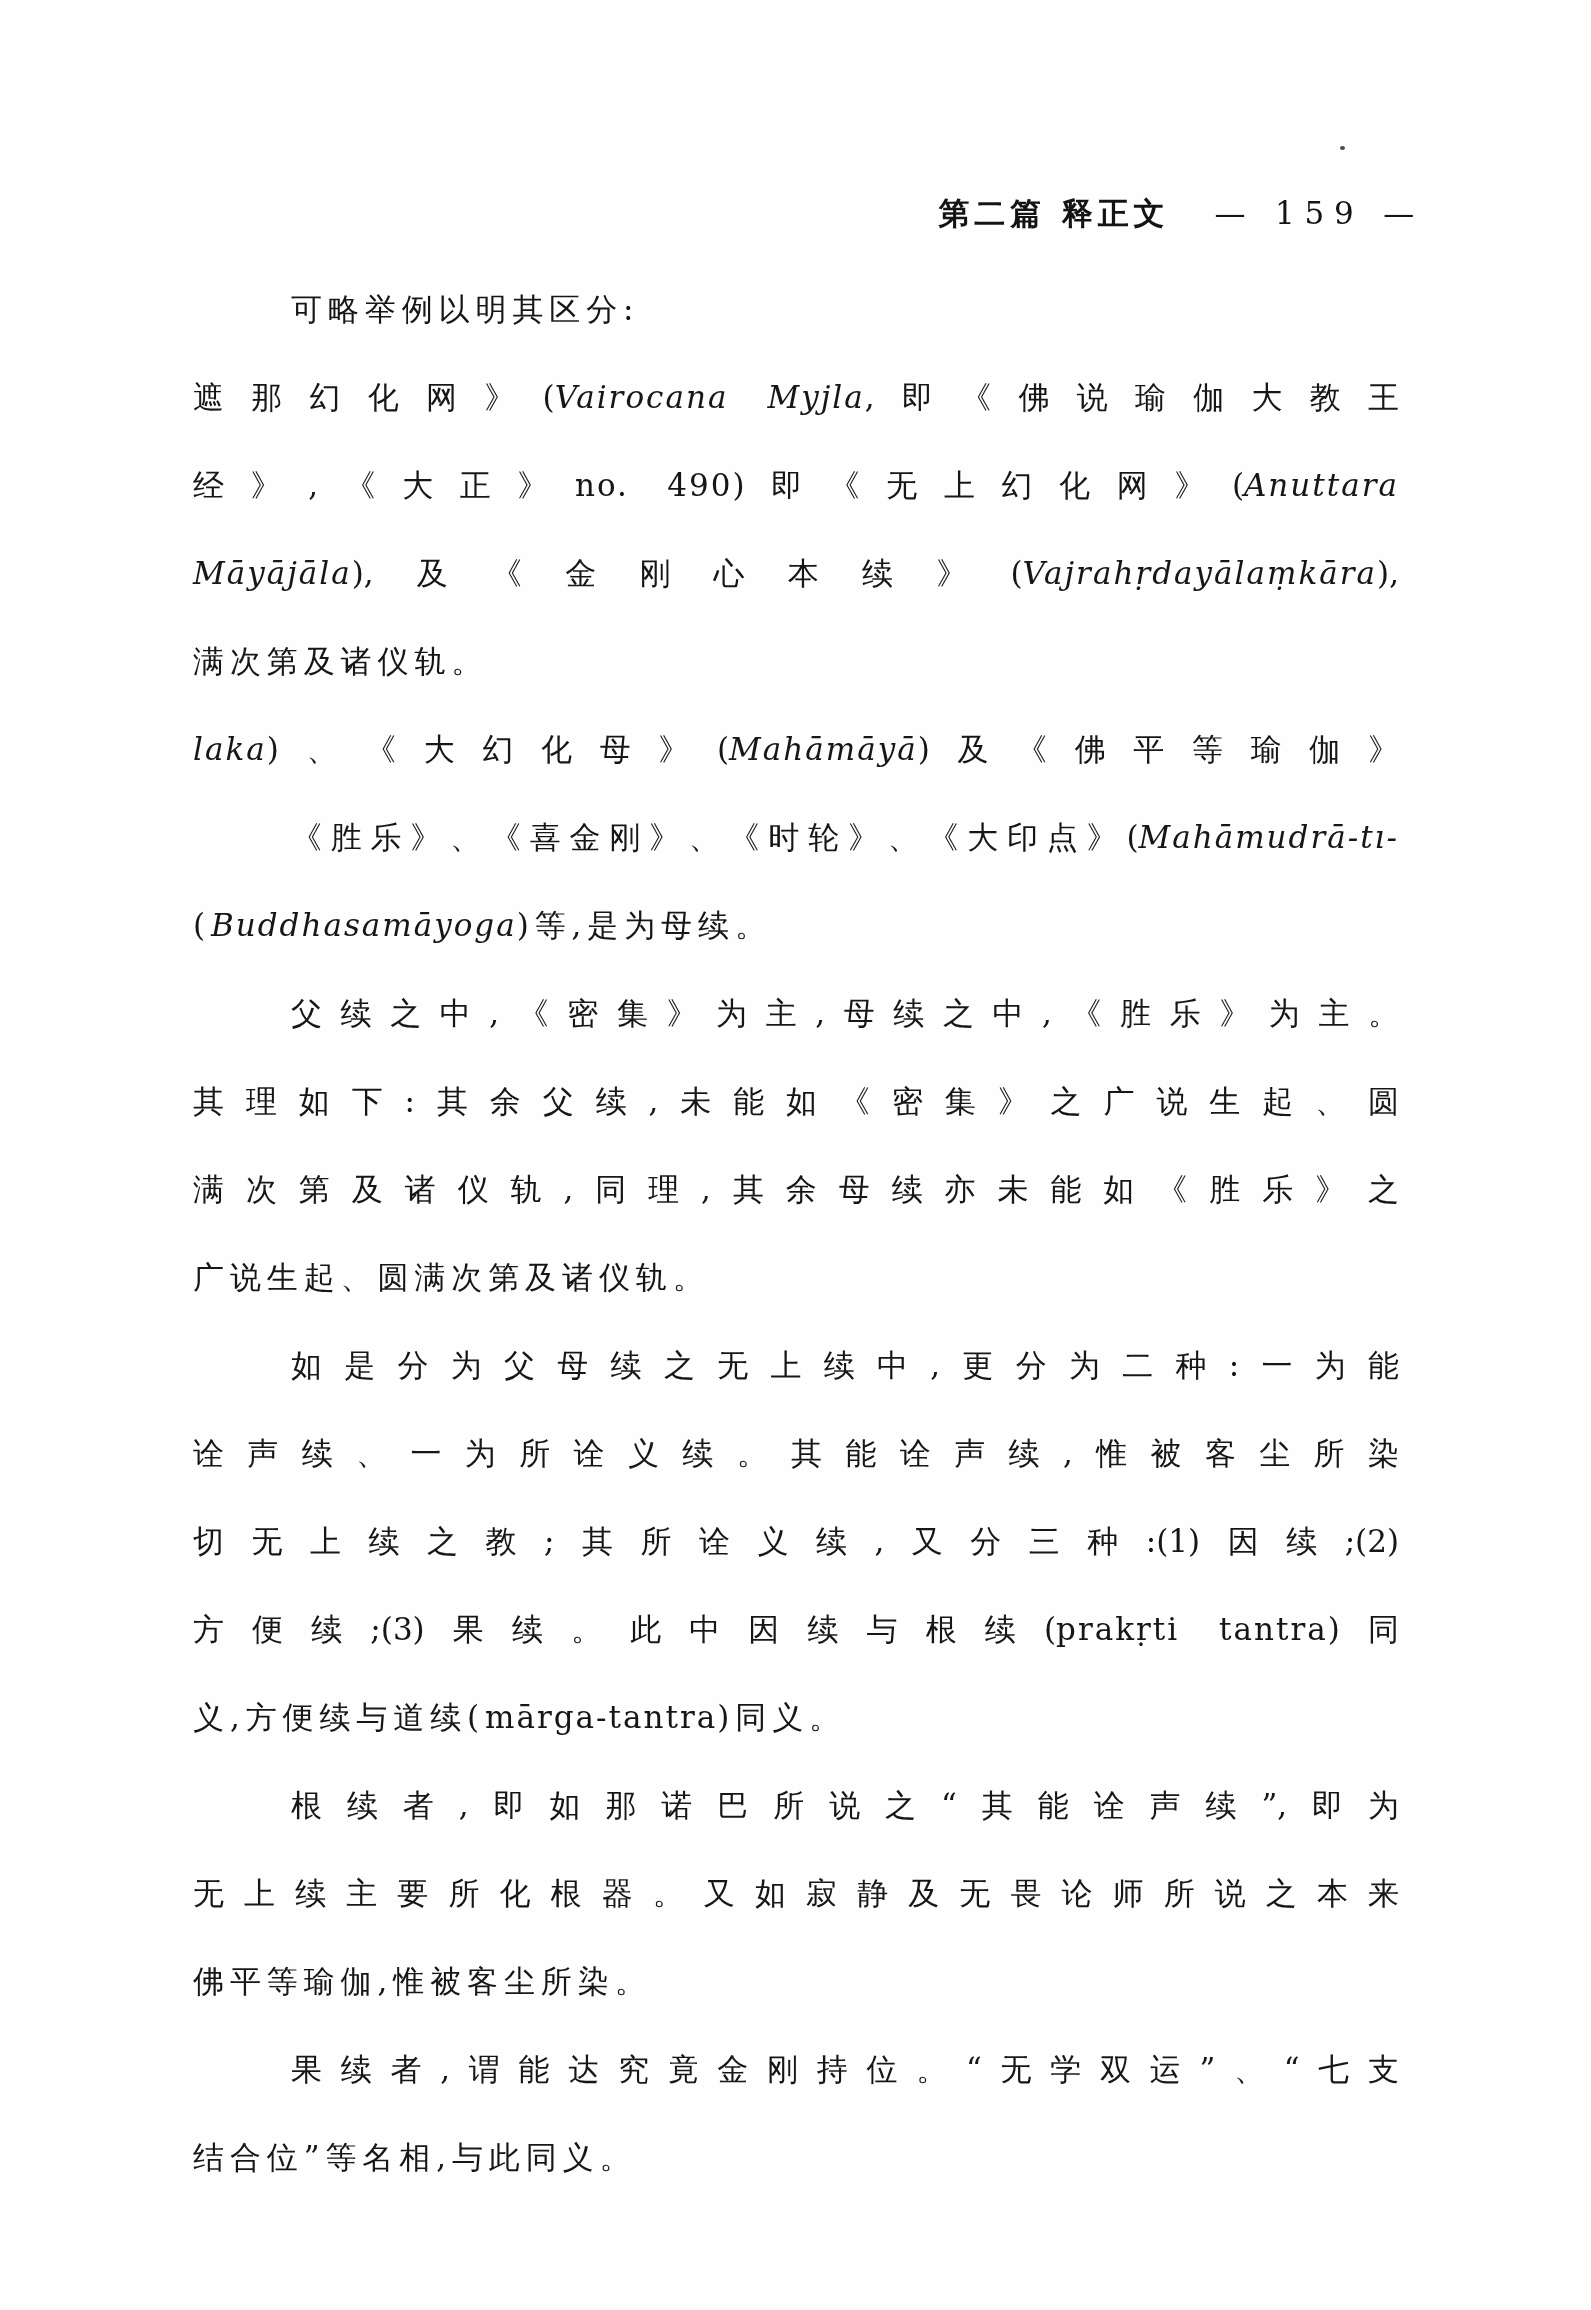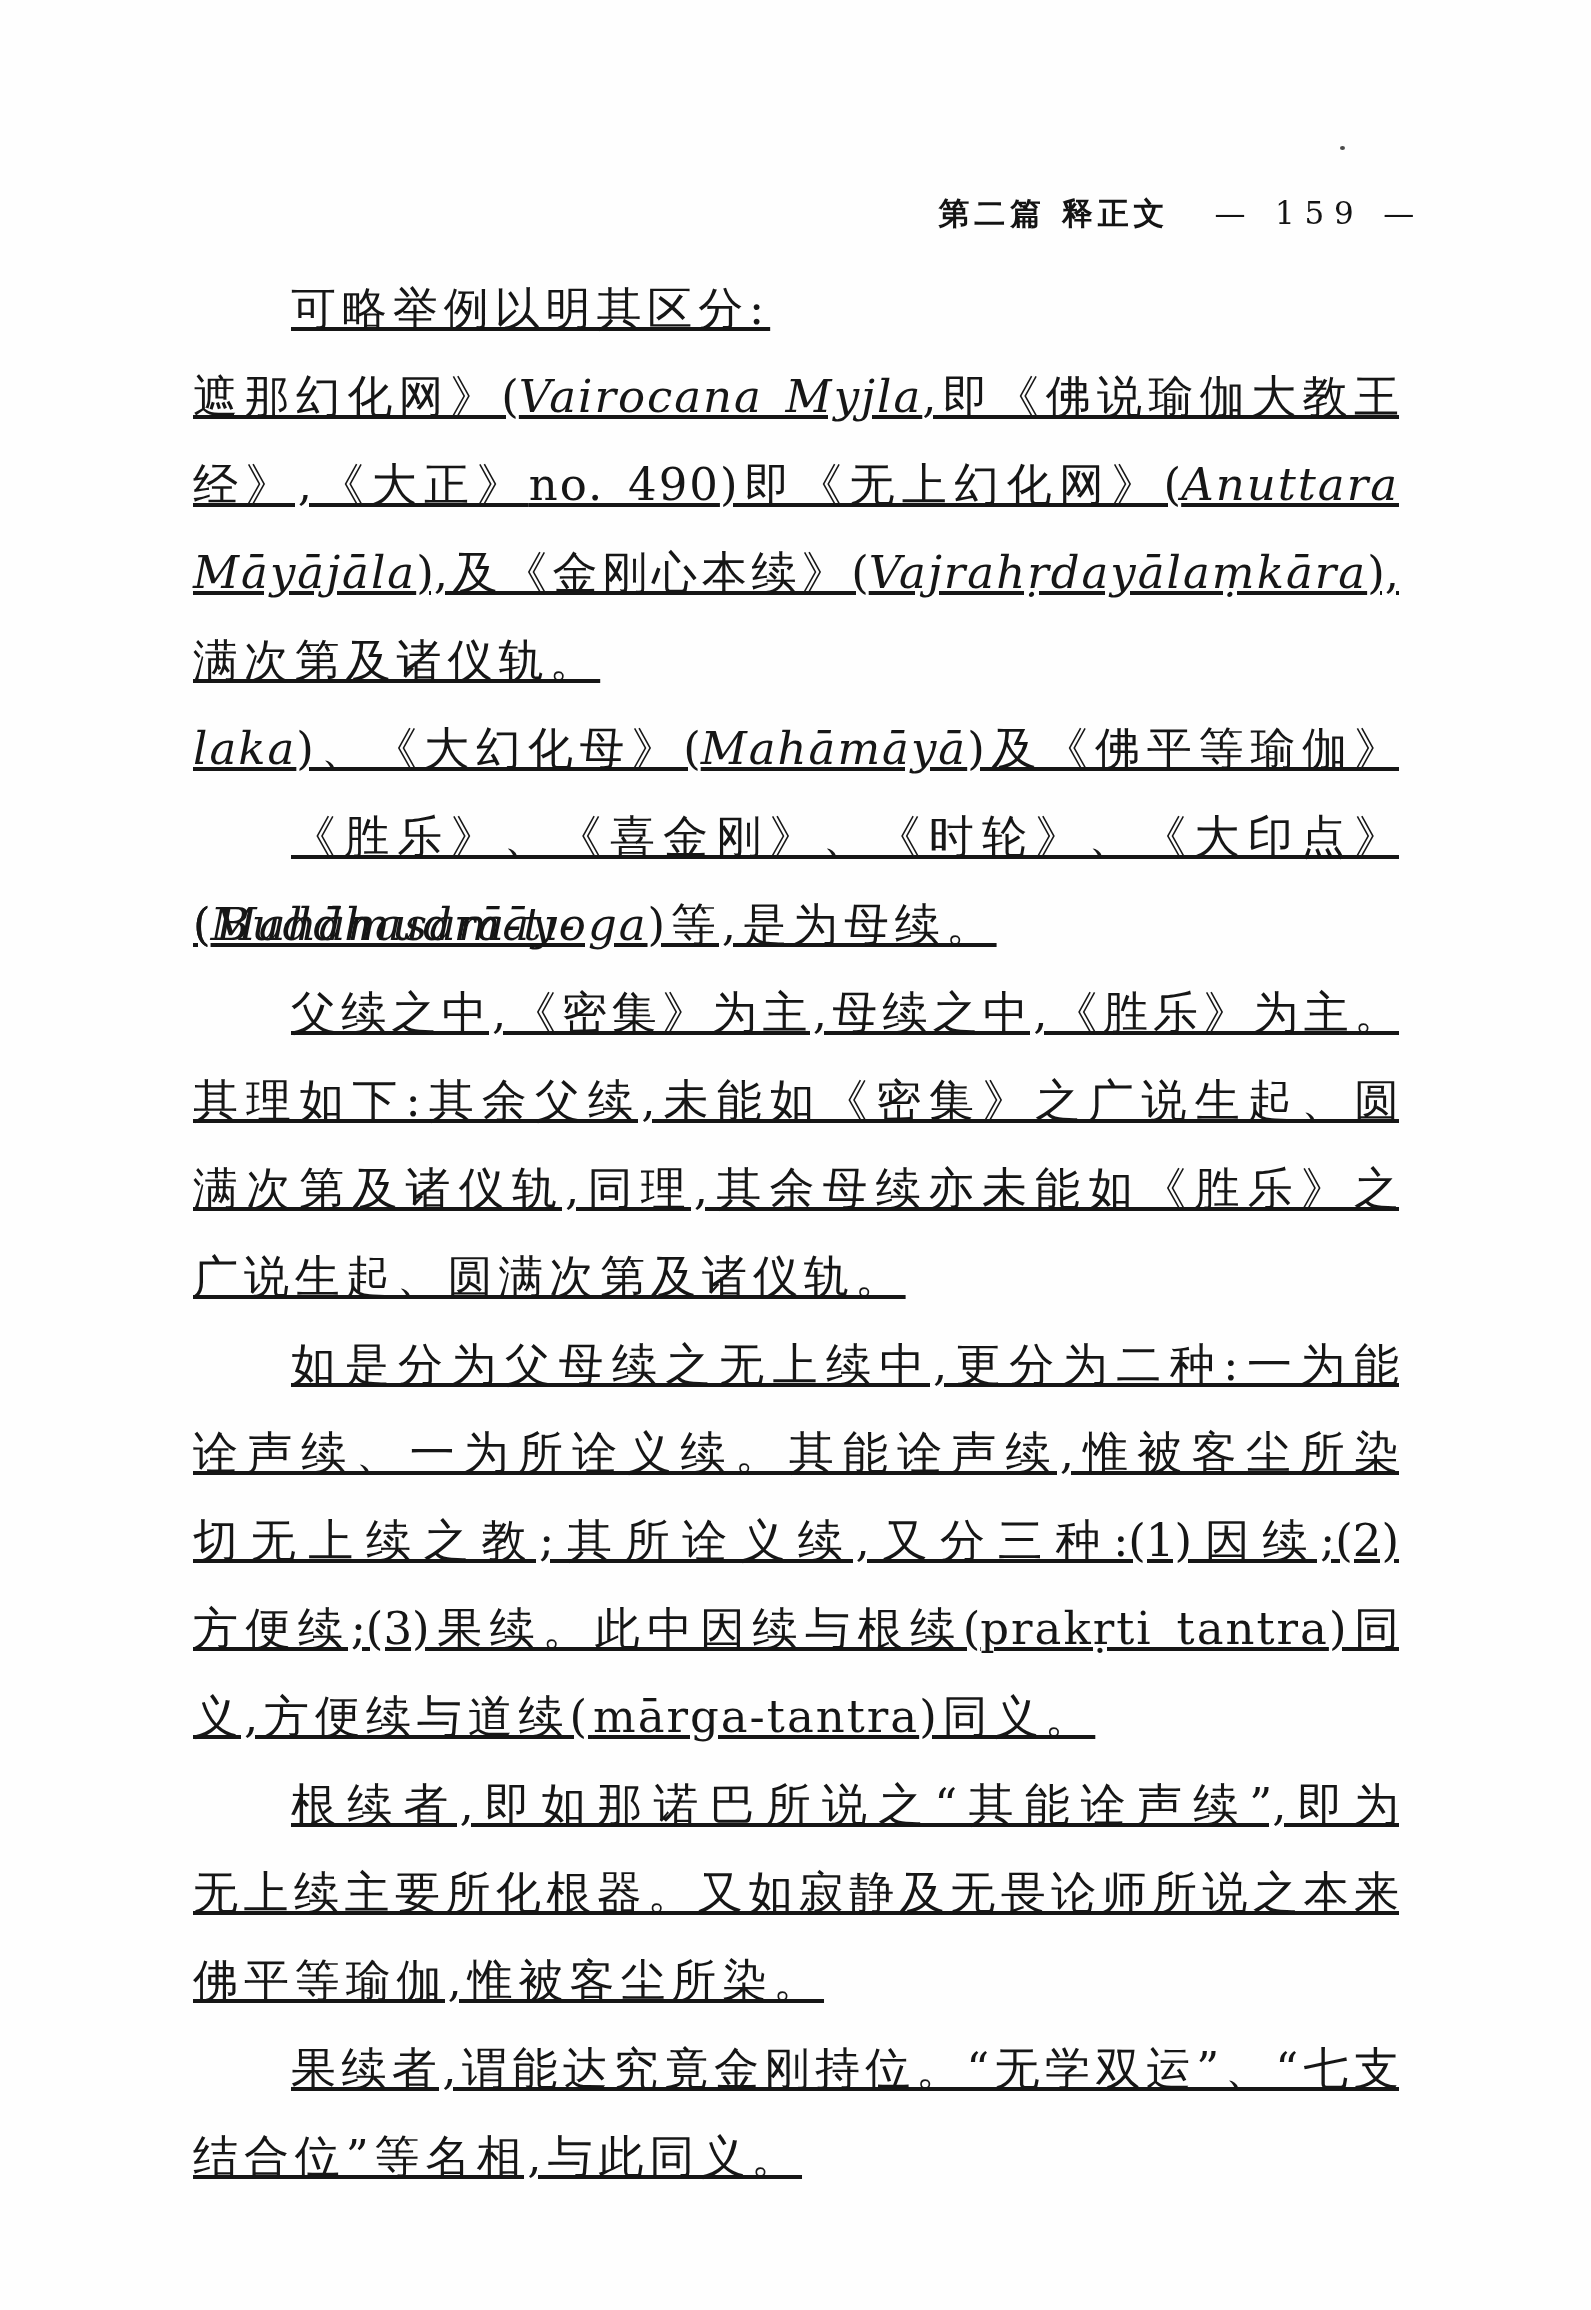--- a/index.html
+++ b/index.html
@@ -49,25 +49,24 @@
   
   .text-block {
     position: absolute;
     left: 193px;
     top: 265px;
     width: 1206px;
   }
   .line {
     height: 88px;
     line-height: 88px;
-    font-size: 45px;
+    font-size: 31px;
     white-space: normal;
     letter-spacing: 5.9px;
     text-align: left;
-    text-decoration: underline;
   }
   .line.fill {
     text-align: justify;
     text-align-last: justify;
     text-justify: inter-character;
     letter-spacing: 0;
   }
   .line.indent {
     text-indent: 98px;
   }

